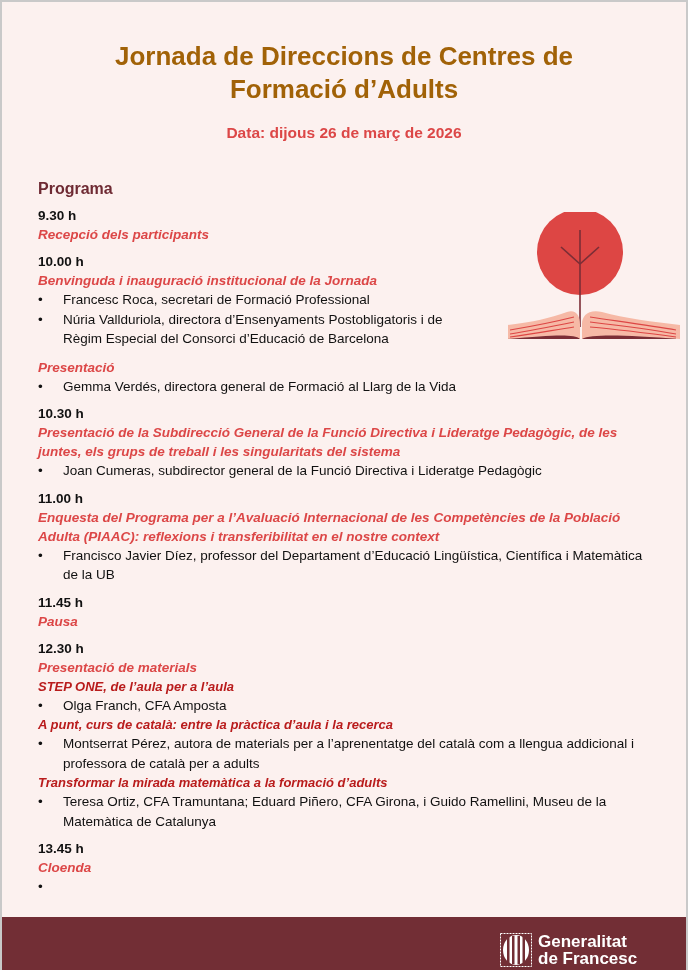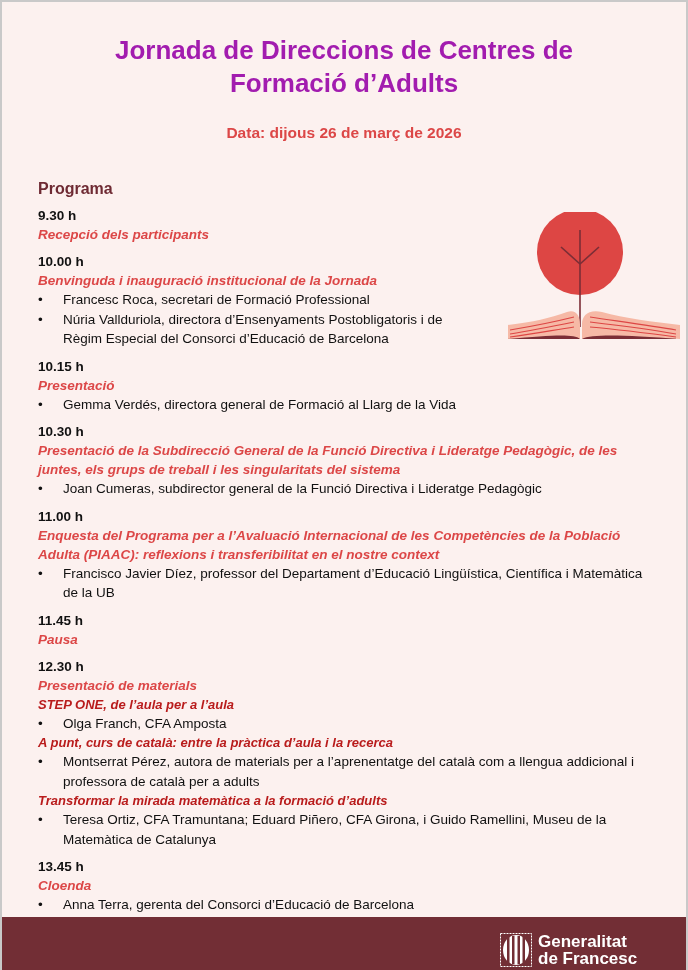--- a/index.html
+++ b/index.html
@@ -10,23 +10,23 @@
   }
   .page {
     position:absolute; left:0; top:0;
     width:684px; height:968px;
     background:#fcf1ef;
     border-left:2px solid #c9c9c9;
     border-top:2px solid #c9c9c9;
     border-right:2px solid #c9c9c9;
   }
   .title {
-    position:absolute; left:0; right:0; top:32px;
+    position:absolute; left:0; right:0; top:38px;
     text-align:center;
-    color:#a21caf; font-weight:bold; font-size:26px; line-height:33px;
+    color:#a16207; font-weight:bold; font-size:26px; line-height:33px;
   }
   .meta {
     position:absolute; left:0; right:0; top:121px;
     text-align:center; color:#dc4747; font-weight:bold; font-size:15.5px; line-height:19px;
   }
   .content {
     position:absolute; left:36px; top:178px; width:620px;
   }
   .section-title {
     color:#6e2a33; font-weight:bold; font-size:16px; margin:0 0 9px 0;
@@ -90,21 +90,20 @@
     <div class="item">
       <div class="time">10.00 h</div>
       <div class="event">Benvinguda i inauguració institucional de la Jornada</div>
       <ul>
         <li><span class="bullet">•</span><span>Francesc Roca, secretari de Formació Professional</span></li>
         <li style="width:420px"><span class="bullet">•</span><span>Núria Vallduriola, directora d’Ensenyaments Postobligatoris i de Règim Especial del Consorci d’Educació de Barcelona</span></li>
       </ul>
     </div>
 
     <div class="item">
-      <div class="time">10.15 h</div>
       <div class="event">Presentació</div>
       <ul>
         <li><span class="bullet">•</span><span>Gemma Verdés, directora general de Formació al Llarg de la Vida</span></li>
       </ul>
     </div>
 
     <div class="item">
       <div class="time">10.30 h</div>
       <div class="event">Presentació de la Subdirecció General de la Funció Directiva i Lideratge Pedagògic, de les juntes, els grups de treball i les singularitats del sistema</div>
       <ul>
@@ -139,21 +138,21 @@
       <div class="sub">Transformar la mirada matemàtica a la formació d’adults</div>
       <ul>
         <li><span class="bullet">•</span><span>Teresa Ortiz, CFA Tramuntana; Eduard Piñero, CFA Girona, i Guido Ramellini, Museu de la Matemàtica de Catalunya</span></li>
       </ul>
     </div>
 
     <div class="item">
       <div class="time">13.45 h</div>
       <div class="event">Cloenda</div>
       <ul>
-        <li><span class="bullet">•</span><span>Anna Terra, gerenta del Consorci d’Educació de Barcelona</span></li>
+        <li><span class="bullet">•</span></li>
       </ul>
     </div>
   </div>
 
   <div class="footer">
     <div class="logo">
       <svg width="32" height="34" viewBox="0 0 32 34">
         <rect x="0.5" y="0.5" width="31" height="33" fill="none" stroke="#fff" stroke-width="1" stroke-dasharray="2 1"></rect>
         <ellipse cx="16" cy="17" rx="13" ry="15" fill="#fff"></ellipse>
         <rect x="7" y="4" width="2.5" height="26" fill="#722e35"></rect>

